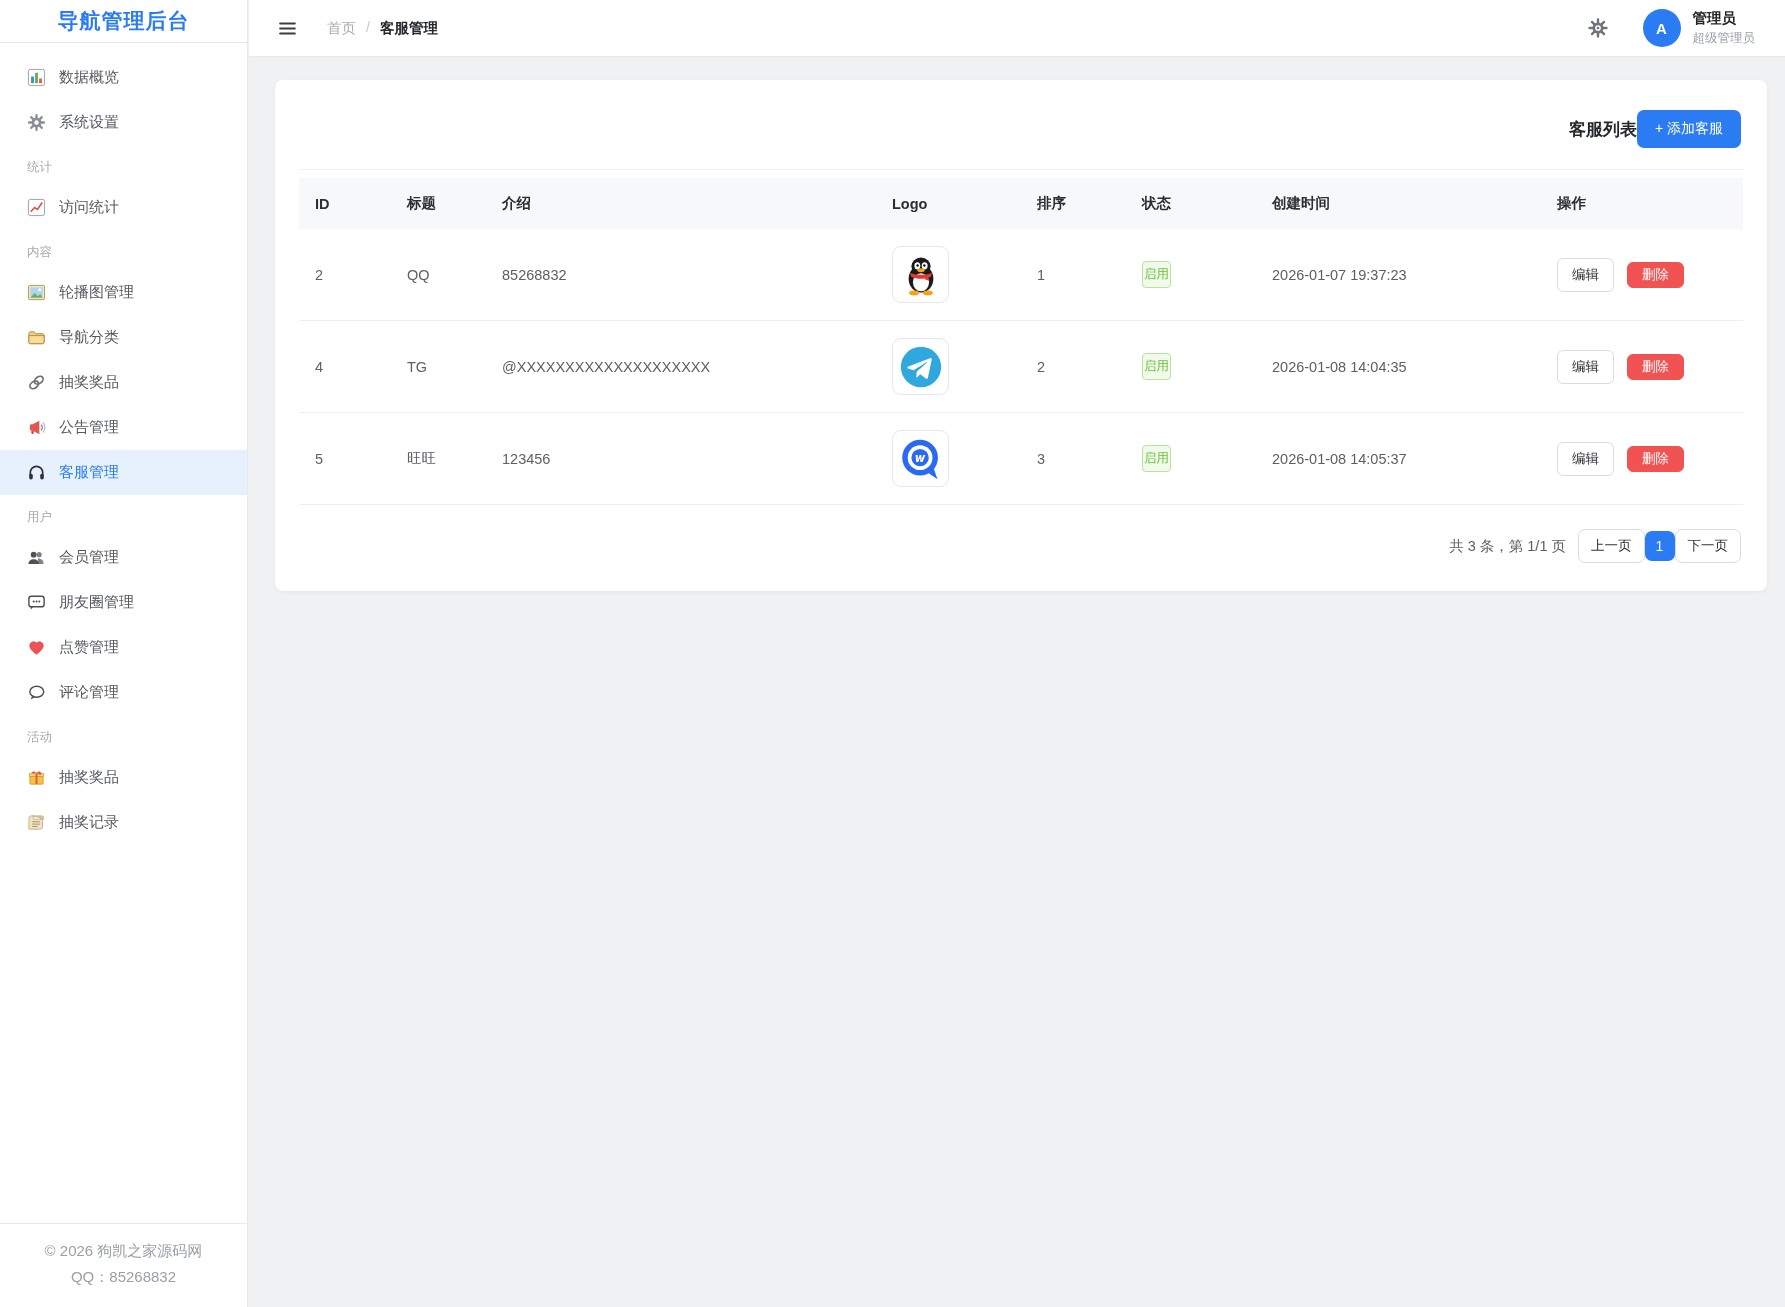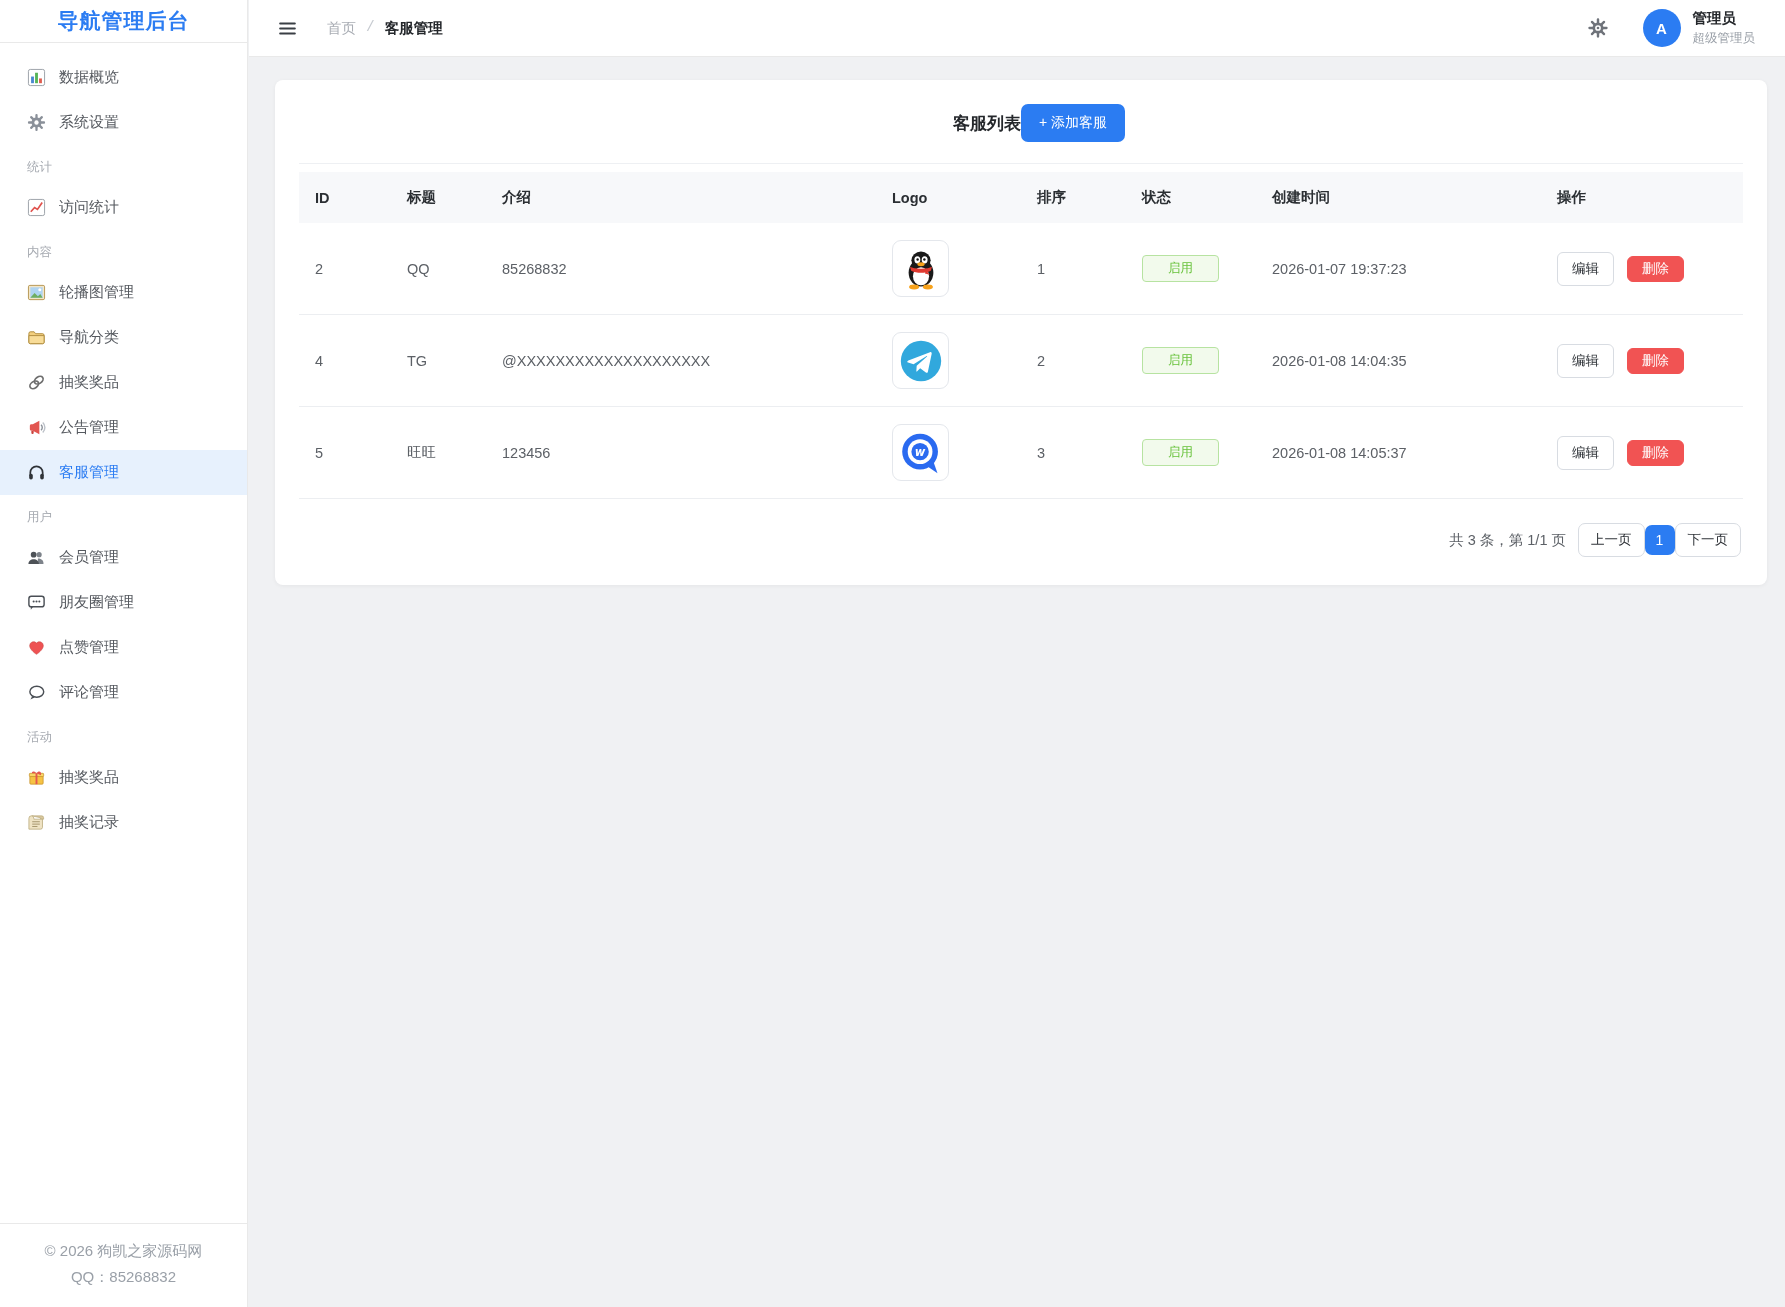--- a/index.html
+++ b/index.html
@@ -17,45 +17,45 @@
   .group-heading{padding:14px 27px 9px; font-size:12.5px; color:#a6aab1;}
   .item{display:flex; align-items:center; height:45px; padding:0 27px; font-size:15px; color:#55595f; cursor:pointer;}
   .item.active{background:#e7f1fd; color:var(--accent);}
   .sicon{width:19px; height:19px; margin-right:13px; flex:none; display:inline-flex;}
   .sicon svg{width:100%; height:100%;}
   .side-footer{flex:none; border-top:1px solid var(--border); padding:14px 8px 18px; text-align:center; font-size:15px; color:var(--muted); line-height:1.7;}
 
   
   .topbar{margin-left:249px; height:57px; background:#fff; border-bottom:1px solid var(--border); display:flex; align-items:center; padding:0 30px 0 28px;}
   .hamburger{width:21px; height:21px; cursor:pointer; flex:none;}
-  .breadcrumb{display:flex; align-items:flex-start; gap:10px; margin-left:29px; font-size:14.5px;font-family:Liberation Mono, monospace;}
+  .breadcrumb{display:flex; align-items:flex-start; gap:10px; margin-left:29px; font-size:14.5px;}
   .crumb-home{color:#a9adb4; cursor:pointer;}
   .crumb-sep{color:#c6cad0;}
   .crumb-cur{color:#24272b; font-weight:bold;}
   .topbar-right{margin-left:auto; display:flex; align-items:center;}
   .gear-btn{width:22px; height:22px; margin-right:34px; cursor:pointer;}
   .avatar{width:38px; height:38px; border-radius:50%; background:var(--accent); color:#fff; display:flex; align-items:center; justify-content:center; font-size:15px; font-weight:bold; cursor:pointer; flex:none;}
   .user-meta{margin-left:12px; line-height:1.3;}
   .user-name{font-size:14.5px; font-weight:bold; color:#24272b;}
   .user-role{font-size:12.5px; color:var(--muted); margin-top:2px;}
 
   
   .content{margin-left:249px; padding:23px 18px 0 26px;}
   .card{background:#fff; border-radius:8px; box-shadow:0 1px 4px rgba(0,0,0,.05);}
-  .card-header{display:flex; align-items:center; justify-content:center; padding:24px 26px 21px;margin-left:36px;}
+  .card-header{display:flex; align-items:center; justify-content:flex-end; padding:30px 26px 21px;margin-left:36px;}
   .card-title{font-size:17px; font-weight:bold; color:#24272b;}
   .add-btn{background:var(--accent); color:#fff; border:none; border-radius:7px; padding:10px 18px; font-size:14px; cursor:pointer; font-family:inherit;}
   .card-divider{height:1px; background:#eef0f3; margin:0 24px;}
   .table-wrap{padding:8px 24px 0;}
   table{width:100%; border-collapse:collapse; table-layout:fixed;}
   th{background:#f7f8fa; padding:16px; font-size:14.5px; font-weight:bold; color:#2b2f33; text-align:left;}
   td{padding:17px 16px; border-bottom:1px solid #eceef1; font-size:14.5px; color:var(--text2); vertical-align:middle;}
   .logo-box{width:57px; height:57px; border:1px solid #e4e7ec; border-radius:9px; background:#fff; display:flex; align-items:center; justify-content:center;}
   .logo-box svg{width:44px; height:44px;}
-  .badge-success{display:inline-block; padding:4px 25px; border:1px solid #b7e3a1; background:#f2faec; color:var(--success); font-size:12.5px; border-radius:4px;}
+  .badge-success{display:inline-block; padding:4px 1px; border:1px solid #b7e3a1; background:#f2faec; color:var(--success); font-size:12.5px; border-radius:4px;}
   .btn-plain{background:#fff; border:1px solid #d8dce2; color:#2f3338; border-radius:6px; padding:7px 14px; font-size:13.5px; cursor:pointer; font-family:inherit;}
   .btn-danger{background:var(--danger); border:1px solid var(--danger); color:#fff; border-radius:6px; padding:3px 14px; font-size:13.5px; margin-left:9px; cursor:pointer; font-family:inherit;}
   .pagination{display:flex; justify-content:flex-end; align-items:center; padding:24px 26px 28px; }
   .page-summary{font-size:14.5px; color:var(--text2); margin-right:12px;}
   .page-btn{background:#fff; border:1px solid #d8dce2; color:#2f3338; border-radius:7px; padding:7px 12px; font-size:13.5px; cursor:pointer; font-family:inherit;}
   .page-num{width:30px; height:30px; border-radius:7px; background:var(--accent); color:#fff; display:flex; align-items:center; justify-content:center; font-size:14px; cursor:pointer;}
 </style>
 </head>
 <body>
 

